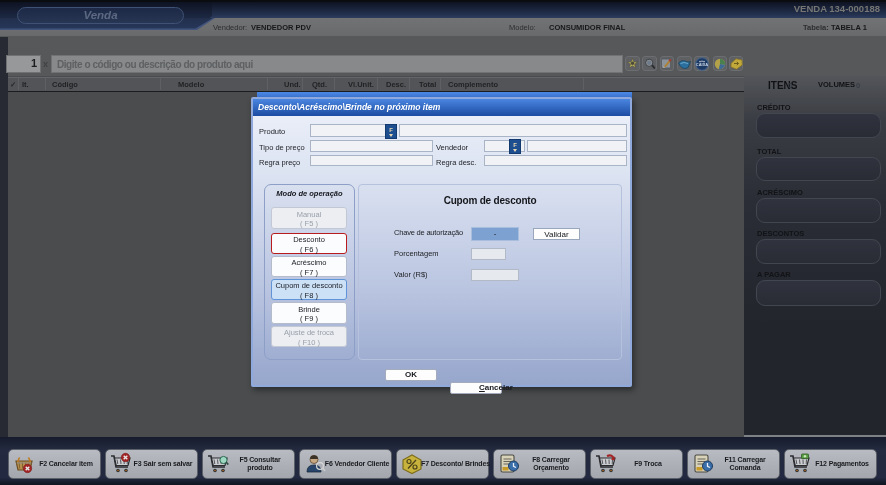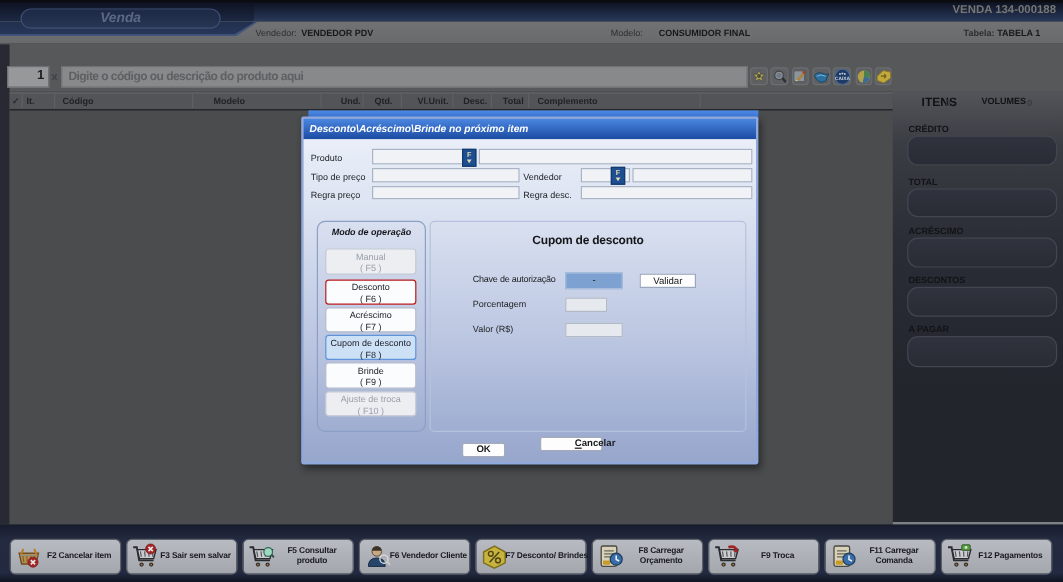--- a/index.html
+++ b/index.html
@@ -264,17 +264,17 @@
       <div class="abs" style="left:18px;top:226.5px;width:76px;height:21.5px;background:#eceef2;border:1px solid #c3c9d4;color:#9aa0ab;border-radius:3px;box-sizing:border-box;text-align:center;font-size:7.5px;line-height:9.5px;padding-top:1.5px;">Ajuste de troca<br>( F10 )</div>
     <div class="abs" style="left:105px;top:85px;width:264px;height:176px;border:1px solid #b6c2dd;border-radius:4px;box-sizing:border-box;"></div>
       <div class="abs b" style="left:105px;top:96px;width:264px;text-align:center;font-size:10px;letter-spacing:-0.2px;color:#15161a;">Cupom de desconto</div>
       <div class="abs" style="left:141px;top:129px;font-size:7.5px;letter-spacing:-0.2px;color:#1c1e22;">Chave de autorização</div>
       <div class="abs" style="left:218px;top:128px;width:48px;height:14px;background:#7da2d2;border:1px solid #a9bedd;box-sizing:border-box;text-align:center;font-size:8px;color:#15161a;line-height:12px;">-</div>
       <div class="abs" style="left:280px;top:129px;width:47px;height:12px;background:#fdfdfe;border:1px solid #9aa6bc;box-sizing:border-box;text-align:center;font-size:8px;color:#15161a;line-height:11px;">Validar</div>
       <div class="abs" style="left:141px;top:150px;font-size:7.5px;color:#1c1e22;">Porcentagem</div>
       <div class="abs" style="left:218px;top:149px;width:35px;height:12px;background:#e6e9ee;border:1px solid #b2bac8;box-sizing:border-box;"></div>
       <div class="abs" style="left:141px;top:171px;font-size:7.5px;color:#1c1e22;">Valor (R$)</div>
       <div class="abs" style="left:218px;top:170px;width:48px;height:12px;background:#e6e9ee;border:1px solid #b2bac8;box-sizing:border-box;"></div>
-    <div class="abs b" style="left:132px;top:269.5px;width:36px;height:12px;background:#fdfdfe;border:1px solid #a3abbc;border-radius:2px;box-sizing:border-box;text-align:center;font-size:8px;color:#191a1e;line-height:10px;">OK</div>
-      <div class="abs b" style="left:197px;top:265px;width:52px;height:12px;background:#fdfdfe;border:1px solid #a3abbc;border-radius:2px;box-sizing:border-box;text-align:center;font-size:8px;color:#191a1e;line-height:10px;padding-left:28px;"><span style="text-decoration:underline;">C</span>ancelar</div>
+    <div class="abs b" style="left:132px;top:269.5px;width:52px;height:12px;background:#fdfdfe;border:1px solid #a3abbc;border-radius:2px;box-sizing:border-box;text-align:center;font-size:8px;color:#191a1e;line-height:10px;">OK</div>
+      <div class="abs b" style="left:197px;top:283px;width:52px;height:12px;background:#fdfdfe;border:1px solid #a3abbc;border-radius:2px;box-sizing:border-box;text-align:center;font-size:8px;color:#191a1e;line-height:10px;padding-left:28px;"><span style="text-decoration:underline;">C</span>ancelar</div>
   </div>
 
 </div>
 
 </body></html>

